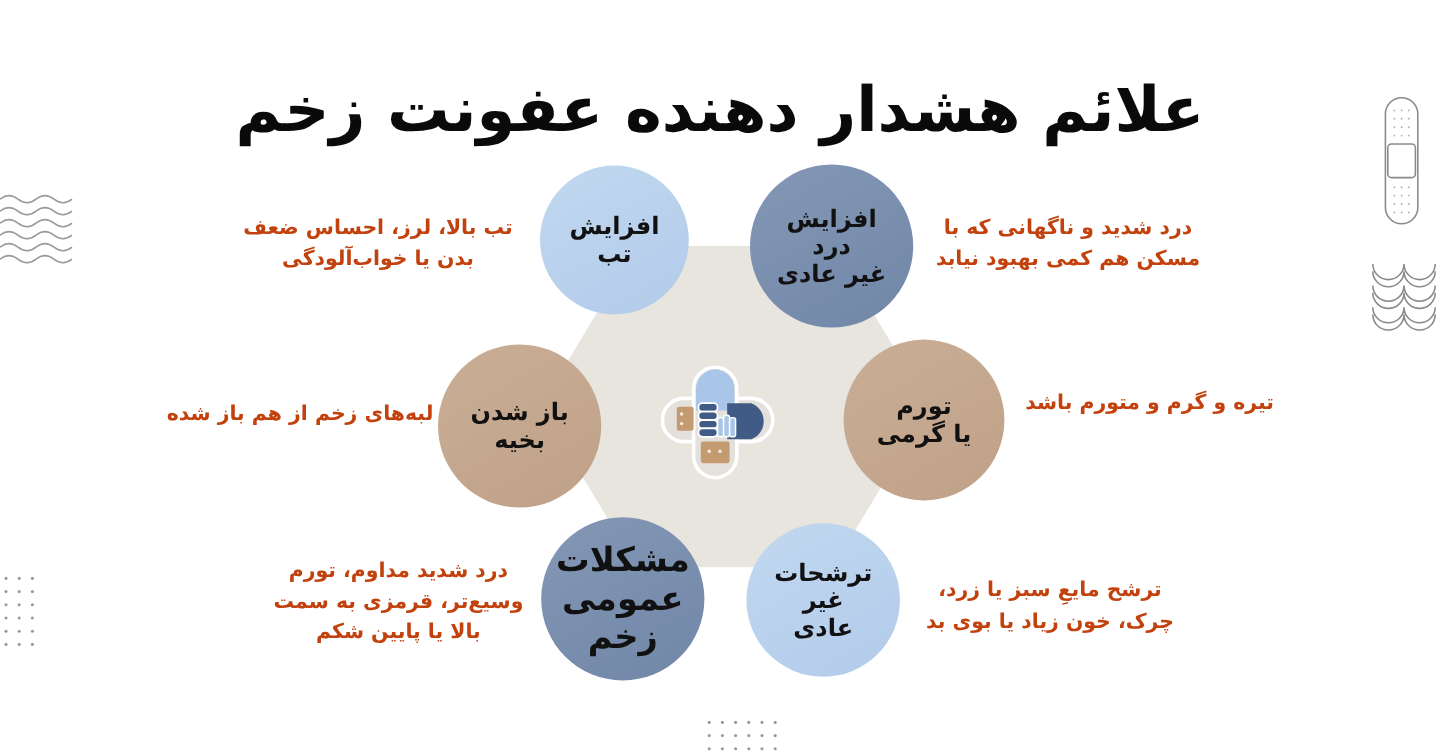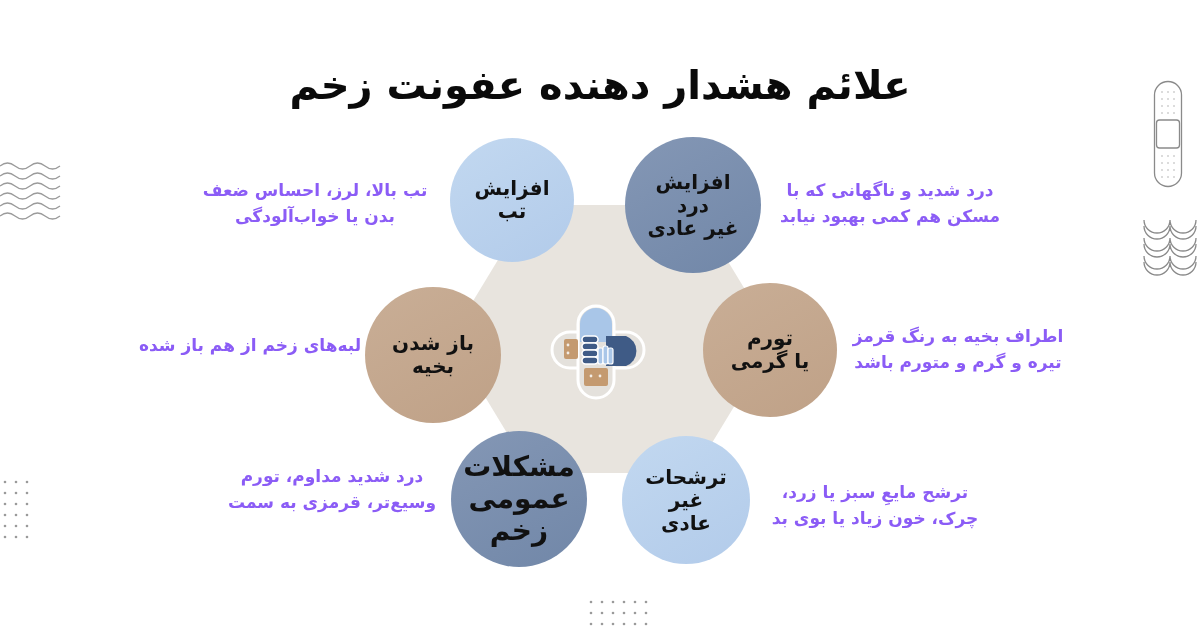--- a/index.html
+++ b/index.html
@@ -4,41 +4,41 @@
 <style>
   html, body { margin:0; padding:0; }
   body {
     width:1200px; height:628px; overflow:hidden; position:relative;
     background:#ffffff;
     font-family:"DejaVu Sans", sans-serif;
     color:#111;
   }
   .title {
     position:absolute; left:0; top:62px; width:1200px; text-align:center;
-    font-size:40px; font-weight:bold; direction:rtl; letter-spacing:0.5px;
+    font-size:52px; font-weight:bold; direction:rtl; letter-spacing:0.5px;
     color:#0a0a0a;
   }
   .hexagon {
     position:absolute; left:450px; top:205px; width:325px; height:268px;
     background:#e8e4de;
     clip-path: polygon(25% 0%, 75% 0%, 100% 50%, 75% 100%, 25% 100%, 0% 50%);
   }
   .circle {
     position:absolute; border-radius:50%;
     display:flex; align-items:center; justify-content:center;
     text-align:center; direction:rtl;
     font-weight:bold; color:#111; line-height:1.15;
   }
   .c-light { background:linear-gradient(150deg,#c2d8f0 0%,#b2cbea 100%);justify-content:center; }
   .c-slate { background:linear-gradient(150deg,#8497b5 0%,#7187a8 100%); }
   .c-tan   { background:linear-gradient(150deg,#c9ae96 0%,#bfa187 100%); }
   .circle span { display:block; padding:0 10px; }
   .desc {
     position:absolute; direction:rtl; text-align:center;
-    font-size:17px; font-weight:bold; line-height:1.5; color:#8b5cf6;
+    font-size:17px; font-weight:bold; line-height:1.5; color:#c2410c;
   }
   .center-icon { position:absolute; left:548px; top:302px; width:100px; height:100px; }
   .deco { position:absolute; }
 </style>
 </head>
 <body>
 
 <div class="title">علائم هشدار دهنده عفونت زخم</div>
 
 <svg class="deco" style="left:0;top:160px" width="62" height="60" viewBox="0 0 62 60">
@@ -221,29 +221,29 @@
   <div>درد شدید و ناگهانی که با</div>
   <div>مسکن هم کمی بهبود نیابد</div>
 </div>
 
 <div class="desc" style="left:195px;top:178px;width:240px;">
   <div>تب بالا، لرز، احساس ضعف</div>
   <div>بدن یا خواب‌آلودگی</div>
 </div>
 
 <div class="desc" style="left:838px;top:324px;width:240px;">
-  <div>اطراف بخیه به رنگ قرمز</div>
   <div>تیره و گرم و متورم باشد</div>
 </div>
 
 <div class="desc" style="left:125px;top:333px;width:250px;">
   <div>لبه‌های زخم از هم باز شده</div>
 </div>
 
 <div class="desc" style="left:755px;top:480px;width:240px;">
   <div>ترشح مایعِ سبز یا زرد،</div>
   <div>چرک، خون زیاد یا بوی بد</div>
 </div>
 
 <div class="desc" style="left:212px;top:464px;width:240px;">
   <div>درد شدید مداوم، تورم</div>
   <div>وسیع‌تر، قرمزی به سمت</div>
+  <div>بالا یا پایین شکم</div>
 </div>
 
 </body></html>

